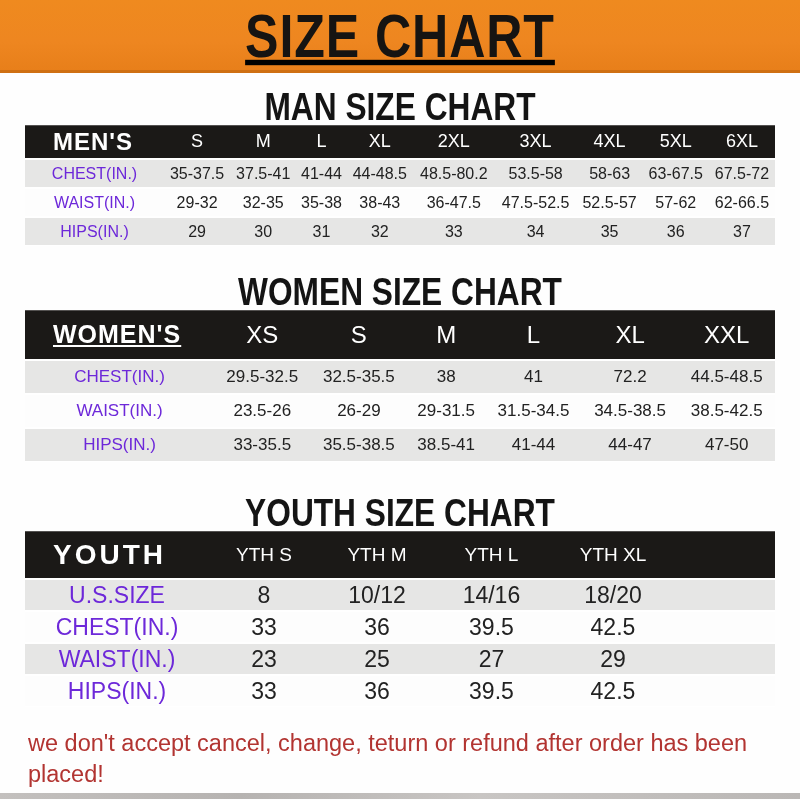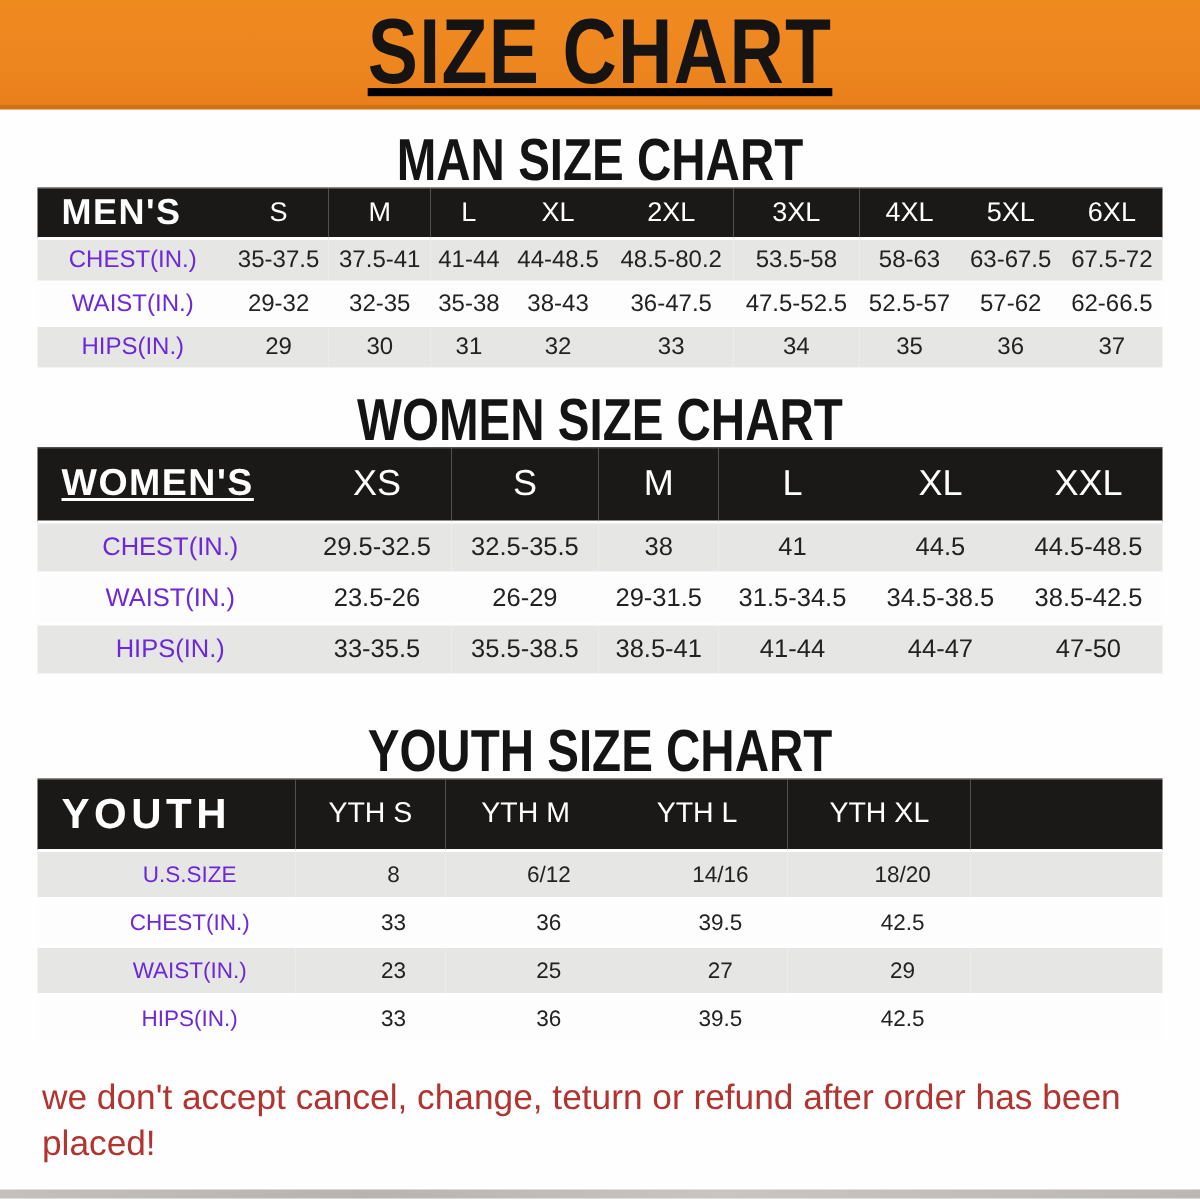--- a/index.html
+++ b/index.html
@@ -48,21 +48,21 @@
     display: inline-block;
     font-size: 36px;
     font-weight: bold;
     color: #141414;
     letter-spacing: 0px;
     transform: scale(0.88, 1.1);
     transform-origin: center;
     white-space: nowrap;
   }
   .heading-man   { margin-top: 16px; }
-  .heading-women { margin-top: 16px; }
+  .heading-women { margin-top: 28px; }
   .heading-youth { margin-top: 33px; }
 
   
   table.size-table {
     width: 750px;
     margin: 0 auto;
     border-collapse: collapse;
     table-layout: auto;
   }
   .tbl-man   { margin-top: 18px; }
@@ -72,21 +72,21 @@
   tr.bar-row th {
     background: #1b1917;
     color: #ffffff;
     font-weight: normal;
     text-align: center;
     white-space: nowrap;
     box-shadow: inset 0 1px 0 rgba(255,255,255,.25);
   }
   tr.bar-row th.corner {
     text-align: left;
-    padding-left: 16px;
+    padding-left: 28px;
     font-weight: bold;
     letter-spacing: 1px;
   }
   .tbl-man   tr.bar-row th { height: 31px; font-size: 18px; }
   .tbl-man   tr.bar-row th.corner { font-size: 24px; width: 110px; }
   .tbl-women tr.bar-row th { height: 47px; font-size: 24px; }
   .tbl-women tr.bar-row th.corner { font-size: 25px; width: 160px; text-decoration: underline; }
   .tbl-youth tr.bar-row th { height: 45px; font-size: 19px; }
   .tbl-youth tr.bar-row th.corner { font-size: 28px; width: 155px; letter-spacing: 3px; margin-top: 36px; }
   .tbl-youth th.filler, .tbl-youth td.filler { width: 95px; }
@@ -97,21 +97,21 @@
     white-space: nowrap;
     border-top: 2px solid #ffffff;
     border-bottom: 1px solid #ffffff;
   }
   tbody tr.gray td  { background: #e6e6e5; }
   tbody tr.white td { background: #fdfdfd; }
   td.row-label { font-size: 16px; color: #6d28d9; }
 
   .tbl-man   tbody td { height: 25px; font-size: 16px; }
   .tbl-women tbody td { height: 30px; font-size: 17px; }
-  .tbl-youth tbody td { height: 28px; font-size: 15px; padding-left: 32px; }
+  .tbl-youth tbody td { height: 28px; font-size: 23px; }
 
   
   .note {
     margin: 21px 26px 0 28px;
     color: #b23431;
     font-size: 23.5px;
     line-height: 1.33;
     font-weight: normal;
   }
 
@@ -209,21 +209,21 @@
         <th>XXL</th>
       </tr>
     </thead>
     <tbody>
       <tr class="gray">
         <td class="row-label">CHEST(IN.)</td>
         <td>29.5-32.5</td>
         <td>32.5-35.5</td>
         <td>38</td>
         <td>41</td>
-        <td>44.5</td>
+        <td>72.2</td>
         <td>44.5-48.5</td>
       </tr>
       <tr class="white">
         <td class="row-label">WAIST(IN.)</td>
         <td>23.5-26</td>
         <td>26-29</td>
         <td>29-31.5</td>
         <td>31.5-34.5</td>
         <td>34.5-38.5</td>
         <td>38.5-42.5</td>
@@ -252,21 +252,21 @@
         <th>YTH M</th>
         <th>YTH L</th>
         <th>YTH XL</th>
         <th class="filler"></th>
       </tr>
     </thead>
     <tbody>
       <tr class="gray">
         <td class="row-label">U.S.SIZE</td>
         <td>8</td>
-        <td>6/12</td>
+        <td>10/12</td>
         <td>14/16</td>
         <td>18/20</td>
         <td class="filler"></td>
       </tr>
       <tr class="white">
         <td class="row-label">CHEST(IN.)</td>
         <td>33</td>
         <td>36</td>
         <td>39.5</td>
         <td>42.5</td>

